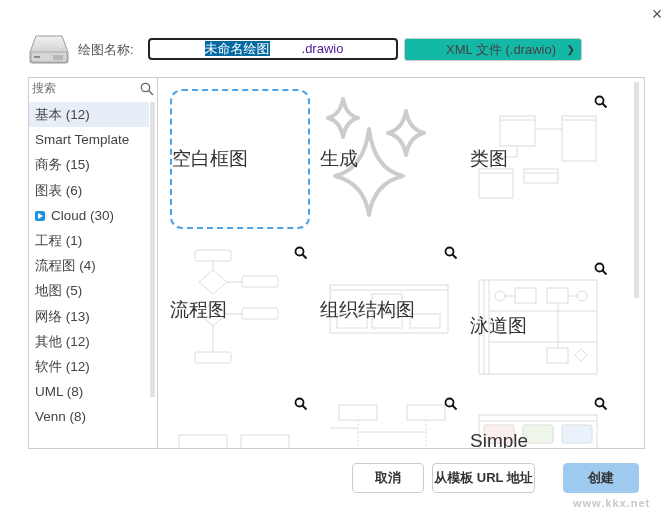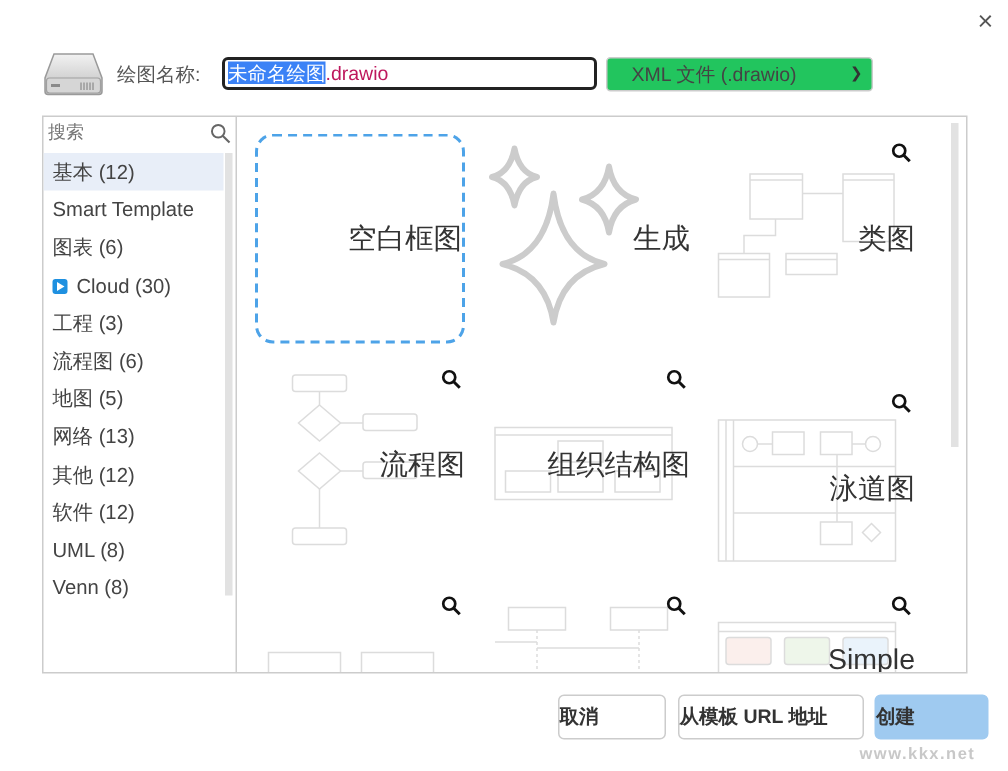--- a/index.html
+++ b/index.html
@@ -1,53 +1,53 @@
 <!DOCTYPE html>
 <html><head>
 <meta charset="utf-8">
 <style>
   * { box-sizing: border-box; margin: 0; padding: 0; }
   html, body { width: 672px; height: 514px; background: #ffffff; overflow: hidden; }
   body { font-family: "Liberation Sans", "DejaVu Sans", sans-serif; color: #333; position: relative; }
 
   .close-btn { position: absolute; left: 647px; top: 4px; width: 20px; height: 20px; font-size: 18px; color: #555; line-height: 20px; text-align: center; cursor: pointer; }
 
-  .header-row { position: absolute; left: 28px; top: 34px; height: 30px; width: 600px; }
+  .header-row { position: absolute; left: 28px; top: 34px; height: 30px; width: 600px; text-align: center; }
   .disk-icon { position: absolute; left: 0; top: 0; width: 42px; height: 30px; }
   .name-label { position: absolute; left: 50px; top: 7px; font-size: 13px; color: #555; }
   .name-input { position: absolute; left: 120px; top: 4px; width: 250px; height: 22px; border: 2px solid #222; border-radius: 4px; font-size: 13px; line-height: 18px; padding-left: 2px; background: #fff; white-space: nowrap; overflow: hidden; font-family: "Liberation Sans", "DejaVu Sans", sans-serif; }
-  .name-input .sel { background: #3b82f6; color: #fff; }
-  .name-input .rest { color: #be185d; }
-  .format-select { position: absolute; left: 376px; top: 4px; width: 178px; height: 23px; border: 1px solid #ccc; border-radius: 3px; font-size: 13px; line-height: 21px; padding-left: 16px; color: #444; background: #22c55e; }
+  .name-input .sel { background: #0369a1; color: #fff; }
+  .name-input .rest { color: #4c1d95; padding-left: 32px; }
+  .format-select { position: absolute; left: 376px; top: 4px; width: 178px; height: 23px; border: 1px solid #ccc; border-radius: 3px; font-size: 13px; line-height: 21px; padding-left: 16px; color: #444; background: #14b8a6; }
   .format-select .chev { position: absolute; right: 6px; top: 0; font-size: 10px; color: #333; }
 
   .main-box { position: absolute; left: 28px; top: 77px; width: 617px; height: 372px; border: 1px solid #ccc; }
 
   .sidebar { position: absolute; left: 0; top: 0; width: 129px; height: 370px; border-right: 1px solid #ccc; overflow: hidden; }
   .search-box { position: absolute; left: 0; top: 0; width: 129px; height: 22px; }
   .search-input { position: absolute; left: 3px; top: 3px; width: 100px; font-size: 12px; color: #888; border: none; background: transparent; font-family: "Liberation Sans", "DejaVu Sans", sans-serif; }
   .search-icon { position: absolute; right: 4px; top: 4px; width: 14px; height: 14px; }
   .cat-list { position: absolute; left: 0; top: 24px; width: 120px; }
   .cat-item { height: 25.2px; line-height: 25px; padding-left: 6px; font-size: 13.5px; color: #444; cursor: pointer; white-space: nowrap; }
   .cat-item.active { background: #e8eef8; }
   .cloud-ico { display: inline-block; width: 10px; height: 10px; background: #1e90e0; border-radius: 2px; margin-right: 6px; position: relative; vertical-align: -1px; }
   .cloud-ico::after { content: ""; position: absolute; left: 3px; top: 2px; border-left: 5px solid #fff; border-top: 3px solid transparent; border-bottom: 3px solid transparent; }
   .side-scroll { position: absolute; left: 121px; top: 24px; width: 5px; height: 295px; background: #e2e2e2; }
 
   .templates { position: absolute; left: 130px; top: 0; width: 485px; height: 370px; overflow: hidden; }
   .tpl { position: absolute; width: 140px; height: 140px; cursor: pointer; }
-  .tpl .label { position: absolute; left: 0; right: 0; top: 50%; transform: translateY(-50%); text-align: right; font-size: 19px; color: #333; z-index: 2; white-space: nowrap; }
+  .tpl .label { position: absolute; left: 0; right: 0; top: 50%; transform: translateY(-50%); text-align: left; font-size: 19px; color: #333; z-index: 2; white-space: nowrap; }
   .tpl .thumb { position: absolute; left: 0; top: 0; width: 140px; height: 140px; }
   .tpl .zoom-ico { position: absolute; right: 2px; top: 6px; width: 14px; height: 14px; z-index: 3; }
   .blank-tpl { border: 2px dashed #4da3e8; border-radius: 12px; }
   .tpl-scroll { position: absolute; left: 605px; top: 4px; width: 5px; height: 216px; background: #e2e2e2; }
 
-  .footer-btn { position: absolute; top: 463px; height: 30px; border: 1px solid #ccc; border-radius: 4px; background: #fff; font-size: 13px; font-weight: bold; color: #333; text-align: left; line-height: 28px; cursor: pointer; margin-left: 20px; }
+  .footer-btn { position: absolute; top: 463px; height: 30px; border: 1px solid #ccc; border-radius: 4px; background: #fff; font-size: 13px; font-weight: bold; color: #333; text-align: center; line-height: 28px; cursor: pointer; }
   .cancel-btn { left: 352px; width: 72px; }
-  .url-btn { left: 432px; width: 124px; }
+  .url-btn { left: 432px; width: 103px; }
   .create-btn { left: 563px; width: 76px; background: #9fcaf0; border-color: #9fcaf0; }
 
   .watermark { position: absolute; left: 555px; top: 456px; width: 115px; height: 58px; pointer-events: none; }
   .wm-url { position: absolute; left: 18px; top: 41px; font-size: 11px; font-weight: bold; color: #c8c8c8; letter-spacing: 1px; }
 </style>
 </head>
 <body>
 
 <div class="close-btn">×</div>
 
@@ -83,24 +83,25 @@
     <div class="search-box">
       <input class="search-input" placeholder="搜索" style="">
       <svg class="search-icon" viewBox="0 0 14 14">
         <circle cx="5.5" cy="5.5" r="4.2" fill="none" stroke="#666" stroke-width="1.3"></circle>
         <line x1="8.6" y1="8.6" x2="13" y2="13" stroke="#666" stroke-width="1.4"></line>
       </svg>
     </div>
     <div class="cat-list">
       <div class="cat-item active"><span>基本 (12)</span></div>
       <div class="cat-item"><span>Smart Template</span></div>
+      <div class="cat-item"><span>商务 (15)</span></div>
       <div class="cat-item"><span>图表 (6)</span></div>
       <div class="cat-item"><span class="cloud-ico"></span><span>Cloud (30)</span></div>
-      <div class="cat-item"><span>工程 (3)</span></div>
-      <div class="cat-item"><span>流程图 (6)</span></div>
+      <div class="cat-item"><span>工程 (1)</span></div>
+      <div class="cat-item"><span>流程图 (4)</span></div>
       <div class="cat-item"><span>地图 (5)</span></div>
       <div class="cat-item"><span>网络 (13)</span></div>
       <div class="cat-item"><span>其他 (12)</span></div>
       <div class="cat-item"><span>软件 (12)</span></div>
       <div class="cat-item"><span>UML (8)</span></div>
       <div class="cat-item"><span>Venn (8)</span></div>
     </div>
     <div class="side-scroll"></div>
   </div>
 

